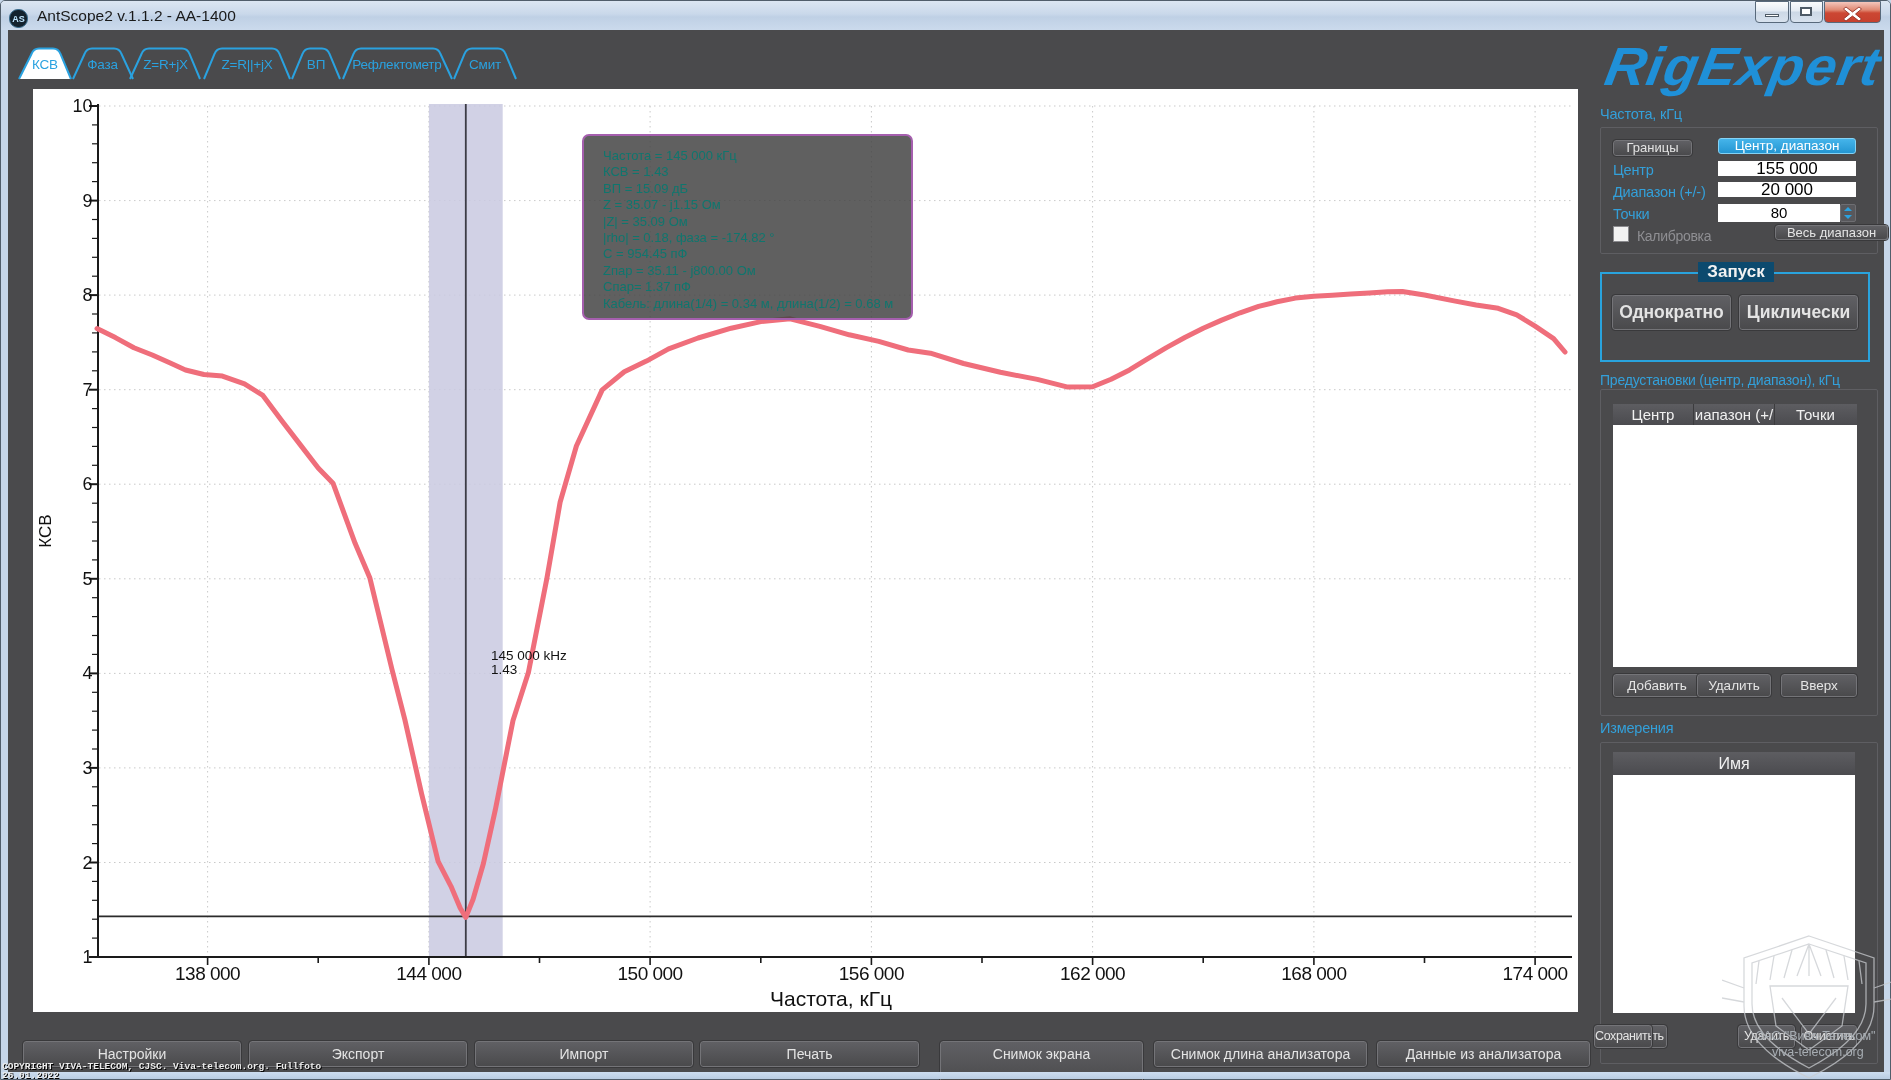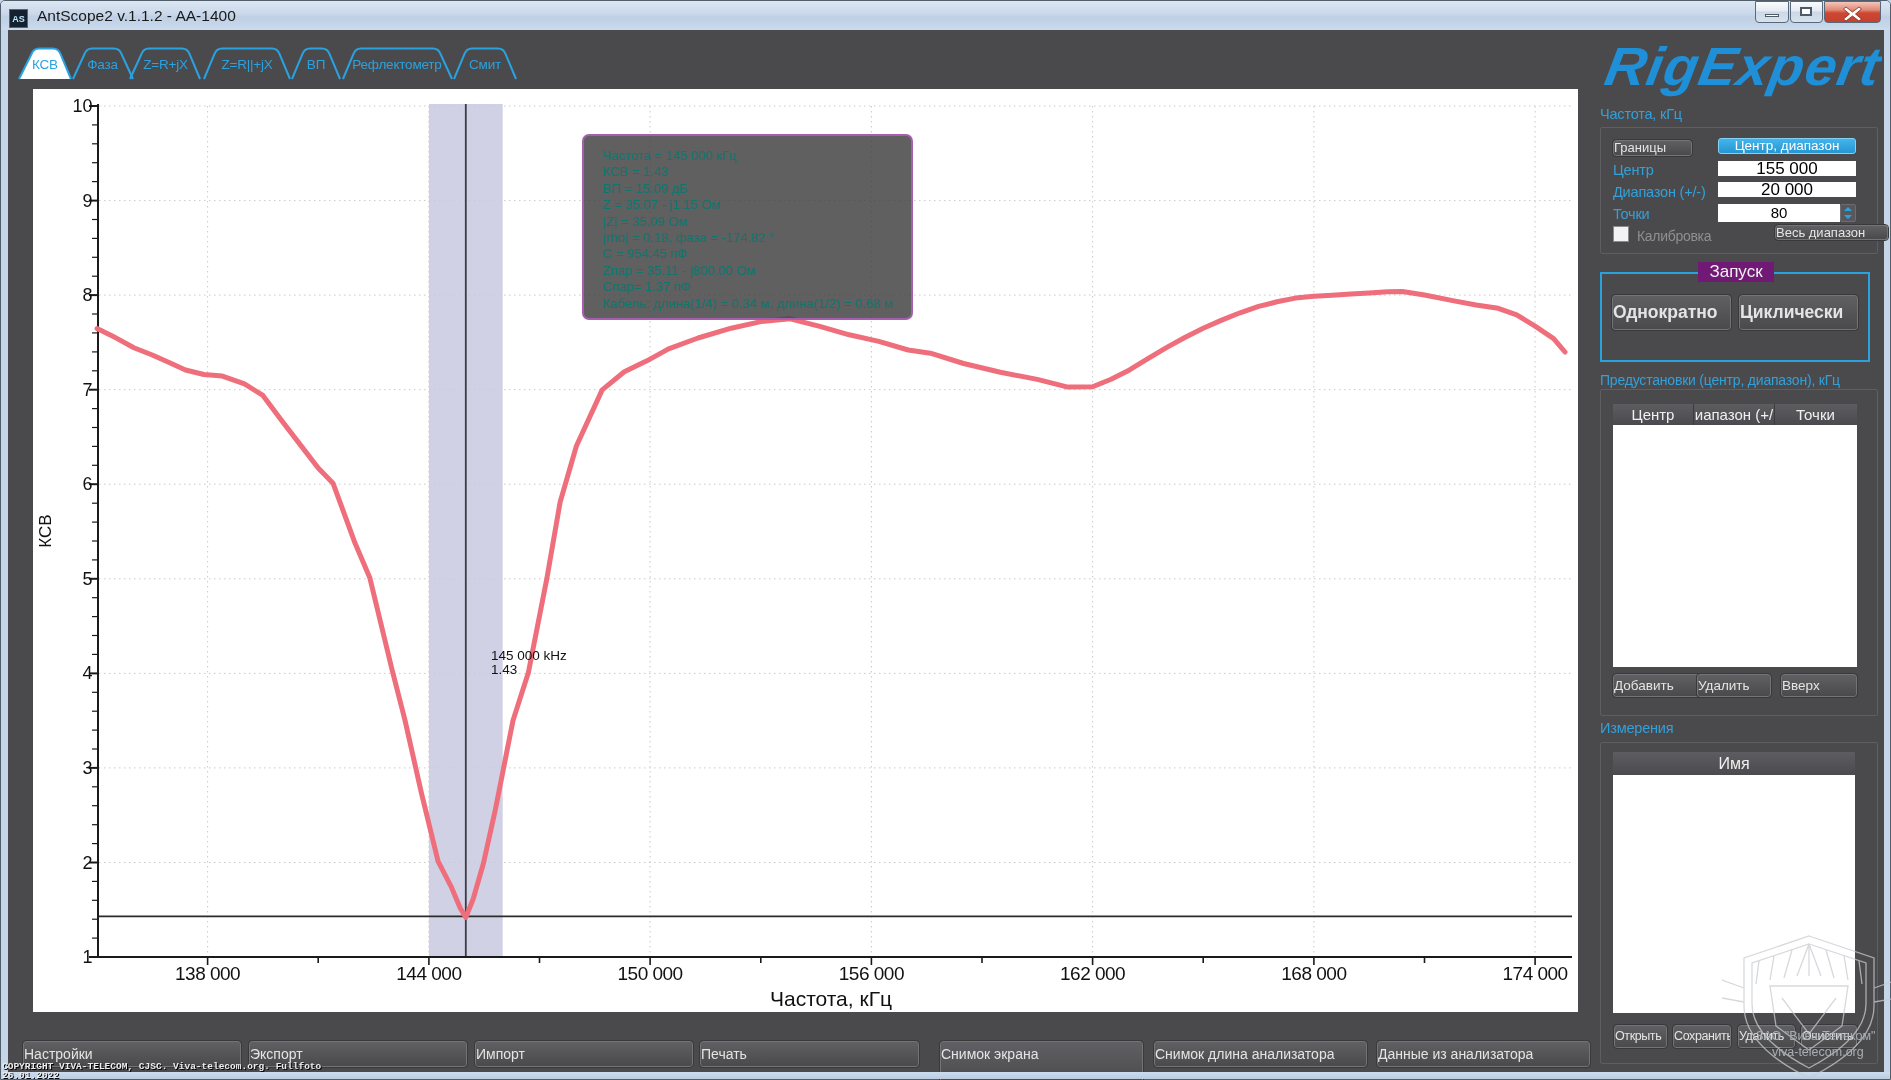--- a/index.html
+++ b/index.html
@@ -1,26 +1,26 @@
 <!DOCTYPE html>
 <html><head><meta charset="utf-8"><style>
 *{margin:0;padding:0;box-sizing:border-box}
 body{width:1891px;height:1080px;overflow:hidden;font-family:"Liberation Sans",sans-serif;background:#c6d6e9;position:relative}
 .win{position:absolute;inset:0;border:1px solid #515e6b;border-radius:5px 5px 0 0}
 .titlebar{position:absolute;left:1px;top:1px;right:1px;height:29px;border-radius:4px 4px 0 0;background:linear-gradient(180deg,#dce6f2 0%,#c9d8ea 45%,#bfd0e5 55%,#cbdaec 100%)}
 .client{position:absolute;left:8px;top:30px;width:1876px;height:1042px;background:#4a4a4c}
 .lbl-b{color:#33a0da;position:absolute;font-size:14.5px;letter-spacing:-0.2px}
-.btn{position:absolute;background:linear-gradient(180deg,#606064,#4a4a4c);border:1px solid #747478;outline:1px solid #39393b;border-radius:3px;color:#e4e4e4;overflow:hidden}
+.btn{position:absolute;background:linear-gradient(180deg,#606064,#4a4a4c);border:1px solid #747478;outline:1px solid #39393b;border-radius:3px;color:#e4e4e4;text-align:center;overflow:hidden}
 .gbox{position:absolute;border:1px solid #5e5e62;border-radius:2px}
 .inp{position:absolute;background:#fff;color:#000;text-align:center;overflow:hidden}
 </style></head><body>
 <div class="win"></div>
 <div class="titlebar"></div>
 
-<div style="position:absolute;left:9px;top:9px;width:19px;height:19px;background:#13222e;border:1px solid #3c6e8f;border-radius:0;color:#bfe6ff;font-size:9px;font-weight:bold;text-align:center;line-height:18px">AS</div>
+<div style="position:absolute;left:9px;top:9px;width:19px;height:19px;background:#13222e;border:1px solid #3c6e8f;border-radius:9px;color:#bfe6ff;font-size:9px;font-weight:bold;text-align:center;line-height:18px">AS</div>
 <div style="position:absolute;left:37px;top:7px;font-size:15.5px;color:#1a1a1a">AntScope2 v.1.1.2 - AA-1400</div>
 <div style="position:absolute;left:1755px;top:1px;width:34px;height:22px;background:linear-gradient(180deg,#fbfcfd,#e4ebf3 45%,#ccd8e6 50%,#d8e2ee);border:1px solid #58697b;border-radius:0 0 4px 4px;">
     <div style="position:absolute;left:9px;bottom:5px;width:14px;height:3.5px;background:#fff;border:1px solid #4e5a66"></div>
   </div>
 <div style="position:absolute;left:1790px;top:1px;width:33px;height:22px;background:linear-gradient(180deg,#fbfcfd,#e4ebf3 45%,#ccd8e6 50%,#d8e2ee);border:1px solid #58697b;border-radius:0 0 4px 4px;">
     <div style="position:absolute;left:9px;top:5px;width:12px;height:9px;border:2px solid #4e5a66;background:#fff"></div>
   </div>
 <div style="position:absolute;left:1824px;top:1px;width:57px;height:22px;background:linear-gradient(180deg,#f4c6bc,#e08973 40%,#cc4733 55%,#c6402e);border:1px solid #58697b;border-radius:0 0 4px 4px;color:#fff;font-weight:bold;font-size:15px;text-align:center;line-height:20px;text-shadow:0 1px 2px #7c1e12"><svg width="55" height="20" viewBox="0 0 55 20" style="margin-top:1px">
       <path d="M21 4 L27.5 9 L34 4 L36.5 6 L30.5 11 L36.5 16 L34 18 L27.5 13 L21 18 L18.5 16 L24.5 11 L18.5 6 Z" fill="#fff" stroke="#8d2217" stroke-width="0.8"></path>
     </svg></div>
@@ -175,42 +175,42 @@
 <div class="inp" style="left:1718px;top:204px;width:122px;height:18px;font-size:15px;line-height:17px">80</div>
 <div style="position:absolute;left:1840px;top:204px;width:16px;height:18px;background:#58585c;border:1px solid #6e6e72;border-radius:2px">
 <svg width="14" height="16" viewBox="0 0 14 16">
       <path d="M7 2 L11 6 L3 6 Z" fill="#2aa2e0"></path>
       <path d="M7 14 L11 10 L3 10 Z" fill="#2aa2e0"></path>
     </svg></div>
 <div style="position:absolute;left:1613px;top:226px;width:16px;height:16px;background:#f2f2f2;border:1px solid #8a8a8e"></div>
 <div style="position:absolute;left:1637px;top:228px;font-size:14px;color:#8f8f93;letter-spacing:-0.3px">Калибровка</div>
 <div class="btn" style="left:1775px;top:225px;width:113px;height:15px;font-size:13px;line-height:13px">Весь диапазон</div>
 <div style="position:absolute;left:1600px;top:272px;width:270px;height:90px;border:2px solid #29a3dd"></div>
-<div style="position:absolute;left:1698px;top:262px;width:76px;background:#701a75;text-align:center;font-size:17px;font-weight:normal;color:#f2f2f2">Запуск</div>
+<div style="position:absolute;left:1698px;top:262px;width:76px;background:#0c4a6e;text-align:center;font-size:17px;font-weight:bold;color:#f2f2f2">Запуск</div>
 <div class="btn" style="left:1612px;top:295px;width:119px;height:35px;font-size:17.5px;font-weight:bold;line-height:33px">Однократно</div>
 <div class="btn" style="left:1739px;top:295px;width:119px;height:35px;font-size:17.5px;font-weight:bold;line-height:33px">Циклически</div>
 <div class="lbl-b" style="left:1600px;top:372px;font-size:14px">Предустановки (центр, диапазон), кГц</div>
 <div class="gbox" style="left:1600px;top:389px;width:278px;height:327px"></div>
 <div style="position:absolute;left:1613px;top:404px;width:244px;height:263px;background:#fff">
 <div style="height:21px;background:linear-gradient(180deg,#5d5d61,#4b4b4f);display:flex;color:#f0f0f0;font-size:15px;text-align:center;line-height:21px">
 <div style="width:81px;border-right:1px solid #3c3c3e;overflow:hidden">Центр</div>
 <div style="width:81px;border-right:1px solid #3c3c3e;overflow:hidden">иапазон (+/</div>
 <div style="width:81px;overflow:hidden">Точки</div>
     </div>
   </div>
 <div class="btn" style="left:1613px;top:674px;width:88px;height:23px;font-size:13.5px;line-height:21px">Добавить</div>
 <div class="btn" style="left:1697px;top:674px;width:74px;height:23px;font-size:13.5px;line-height:21px">Удалить</div>
 <div class="btn" style="left:1781px;top:674px;width:76px;height:23px;font-size:13.5px;line-height:21px">Вверх</div>
 <div class="lbl-b" style="left:1600px;top:720px">Измерения</div>
 <div class="gbox" style="left:1600px;top:742px;width:278px;height:322px"></div>
 <div style="position:absolute;left:1613px;top:752px;width:242px;height:261px;background:#fff">
 <div style="height:23px;background:linear-gradient(180deg,#5d5d61,#4b4b4f);color:#f0f0f0;font-size:16px;font-weight:normal;text-align:center;line-height:23px">Имя</div>
   </div>
 <div class="btn" style="left:1614px;top:1025px;width:53px;height:23px;font-size:12.5px;line-height:21px;letter-spacing:-0.4px">Открыть</div>
-<div class="btn" style="left:1673px;top:1025px;width:58px;height:23px;font-size:12.5px;line-height:21px;letter-spacing:-0.4px">Сохранить</div>
+<div class="btn" style="left:1594px;top:1025px;width:58px;height:23px;font-size:12.5px;line-height:21px;letter-spacing:-0.4px">Сохранить</div>
 <div class="btn" style="left:1738px;top:1025px;width:57px;height:23px;font-size:12.5px;line-height:21px;letter-spacing:-0.4px">Удалить</div>
 <div class="btn" style="left:1801px;top:1025px;width:56px;height:23px;font-size:12.5px;line-height:21px;letter-spacing:-0.4px">Очистить</div>
 <svg width="175" height="155" viewBox="0 0 175 155" style="position:absolute;left:1722px;top:928px;z-index:6">
 <g fill="none" stroke="#c9ccd0" stroke-width="1.3" opacity="0.75">
 <path d="M87 8 L152 30 L152 78 Q152 118 87 150 Q22 118 22 78 L22 30 Z"></path>
 <path d="M87 16 L144 35 L144 76 Q144 110 87 140 Q30 110 30 76 L30 35 Z"></path>
 <path d="M87 16 L75 48 M87 16 L87 48 M87 16 L99 48 M70 22 L62 50 M104 22 L112 50 M52 28 L48 52 M122 28 L126 52 M37 33 L34 56 M137 33 L140 56"></path>
 <path d="M48 58 L126 58 L120 98 L87 122 L54 98 Z"></path>
 <path d="M60 70 L87 106 L114 70"></path>
 <path d="M22 60 L0 52 M22 74 L0 70 M152 60 L175 52 M152 74 L175 70"></path>

